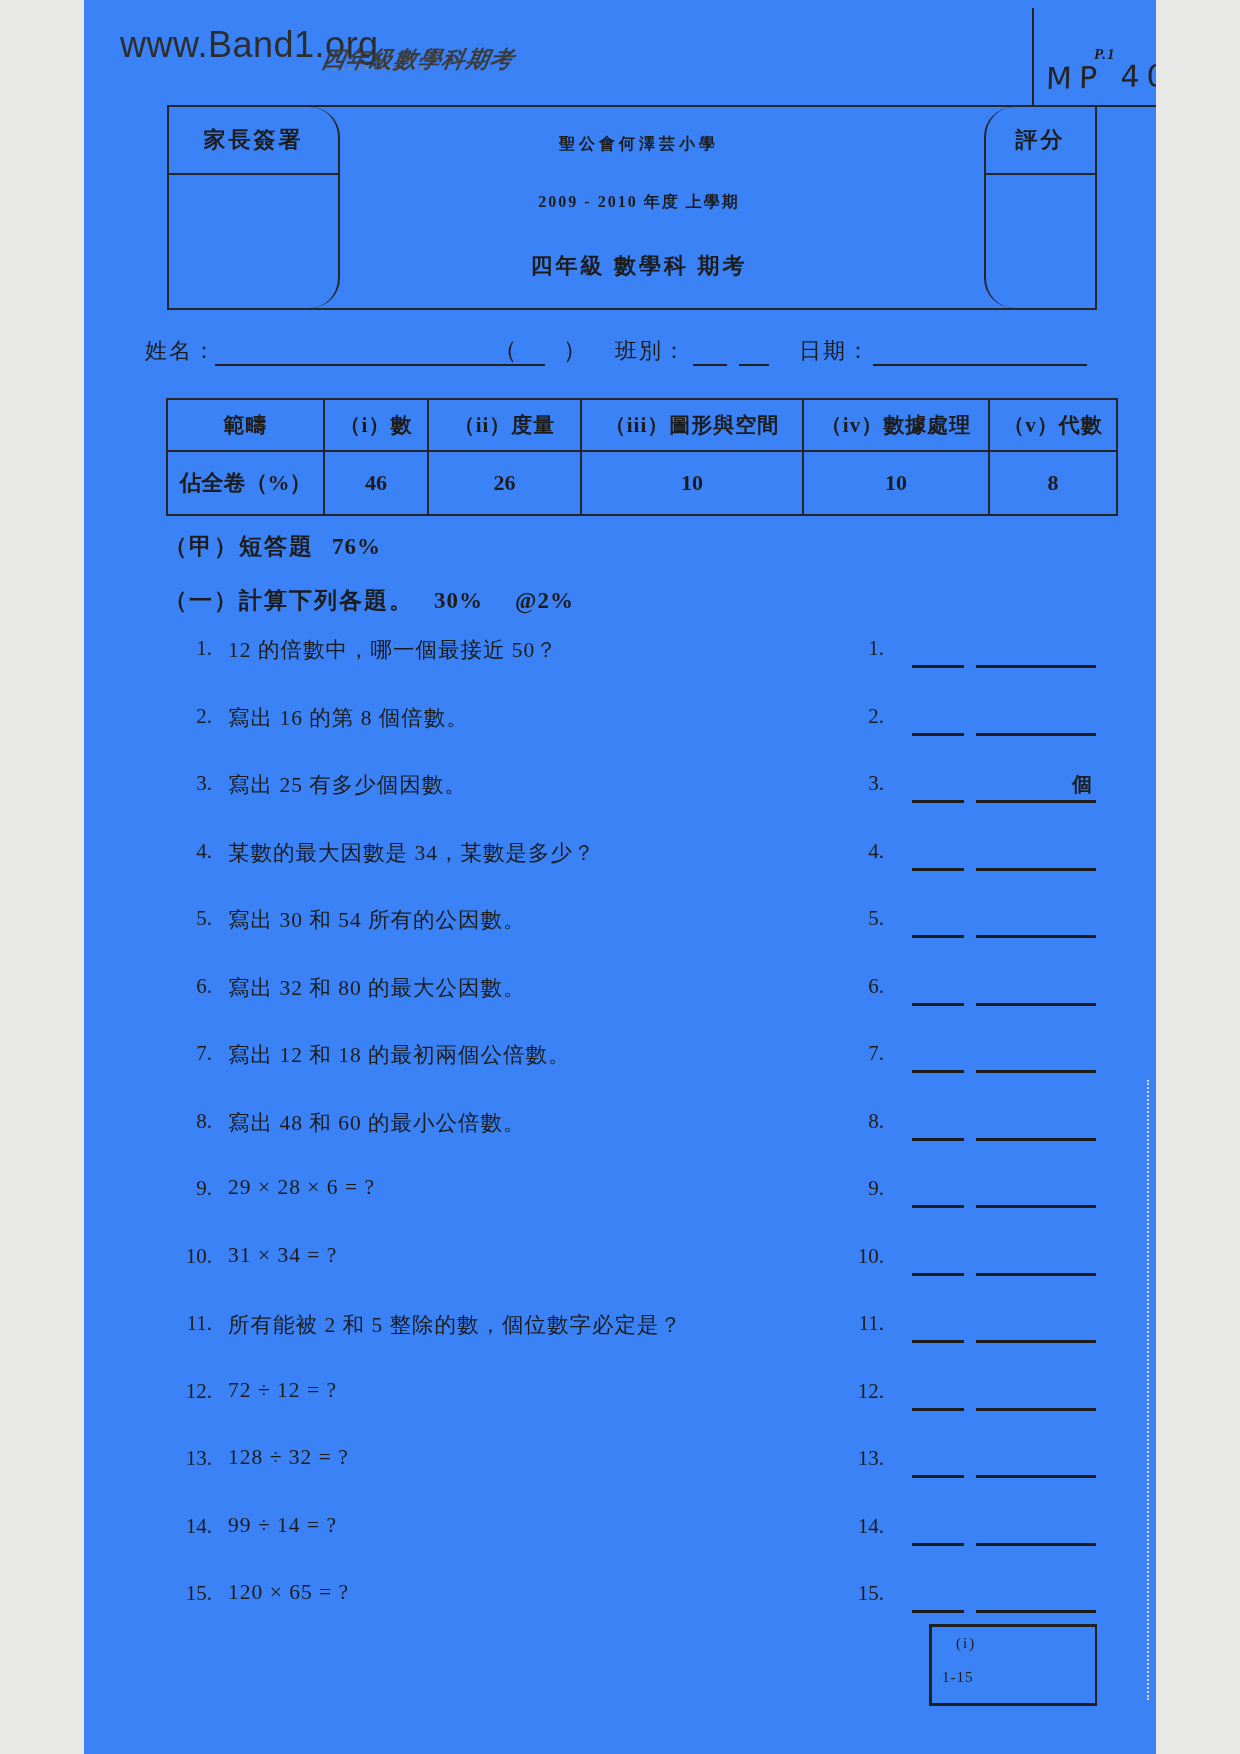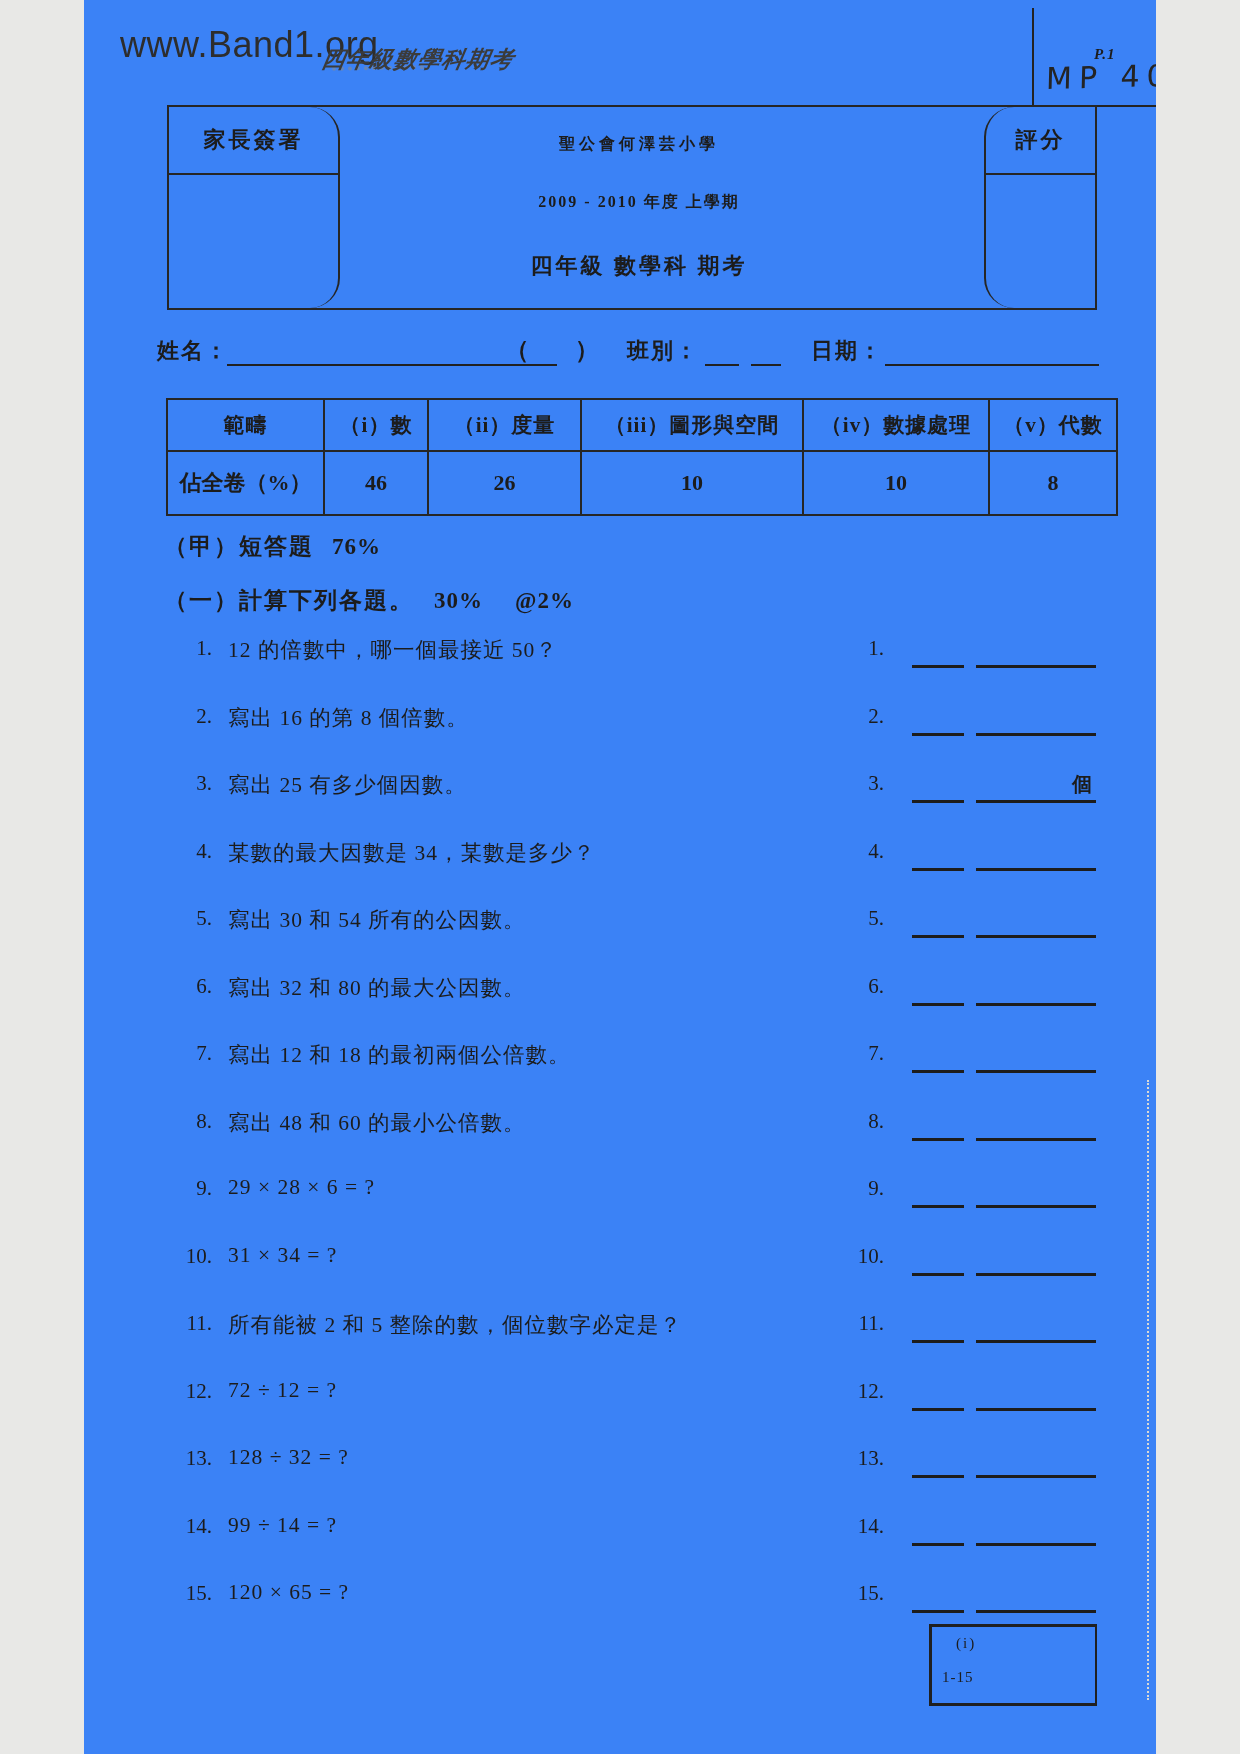--- a/index.html
+++ b/index.html
@@ -52,22 +52,22 @@
     border-bottom:2px solid #262626;font-size:22px;font-weight:600;letter-spacing:3px;
   }
   .hdr-mid{
     display:flex;flex-direction:column;justify-content:space-around;
     text-align:center;padding:8px 0;box-sizing:border-box;height:100%;
   }
   .hdr-line1{font-size:16px;font-weight:600;letter-spacing:4px;}
   .hdr-line2{font-size:16px;font-weight:600;letter-spacing:2px;}
   .hdr-line3{font-size:22px;font-weight:600;letter-spacing:3px;}
   
-  .stu{position:absolute;left:73px;top:334px;width:1020px;height:40px;
-       font-size:22px;font-weight:700;}
+  .stu{position:absolute;left:61px;top:334px;width:1020px;height:40px;
+       font-size:22px;font-weight:400;}
   .stu span{position:absolute;white-space:nowrap;}
   .blank{display:inline-block;border-bottom:2px solid #212121;height:30px;}
   .stu .name-label{left:0;top:2px;letter-spacing:2px;}
   .stu .name-blank{left:70px;width:330px;}
   .stu .paren-open{left:348px;top:0;font-size:24px;}
   .stu .paren-close{left:418px;top:0;font-size:24px;}
   .stu .class-label{left:470px;top:2px;letter-spacing:2px;}
   .stu .class-blank1{left:548px;width:34px;}
   .stu .class-blank2{left:594px;width:30px;}
   .stu .date-label{left:654px;top:2px;letter-spacing:2px;}

